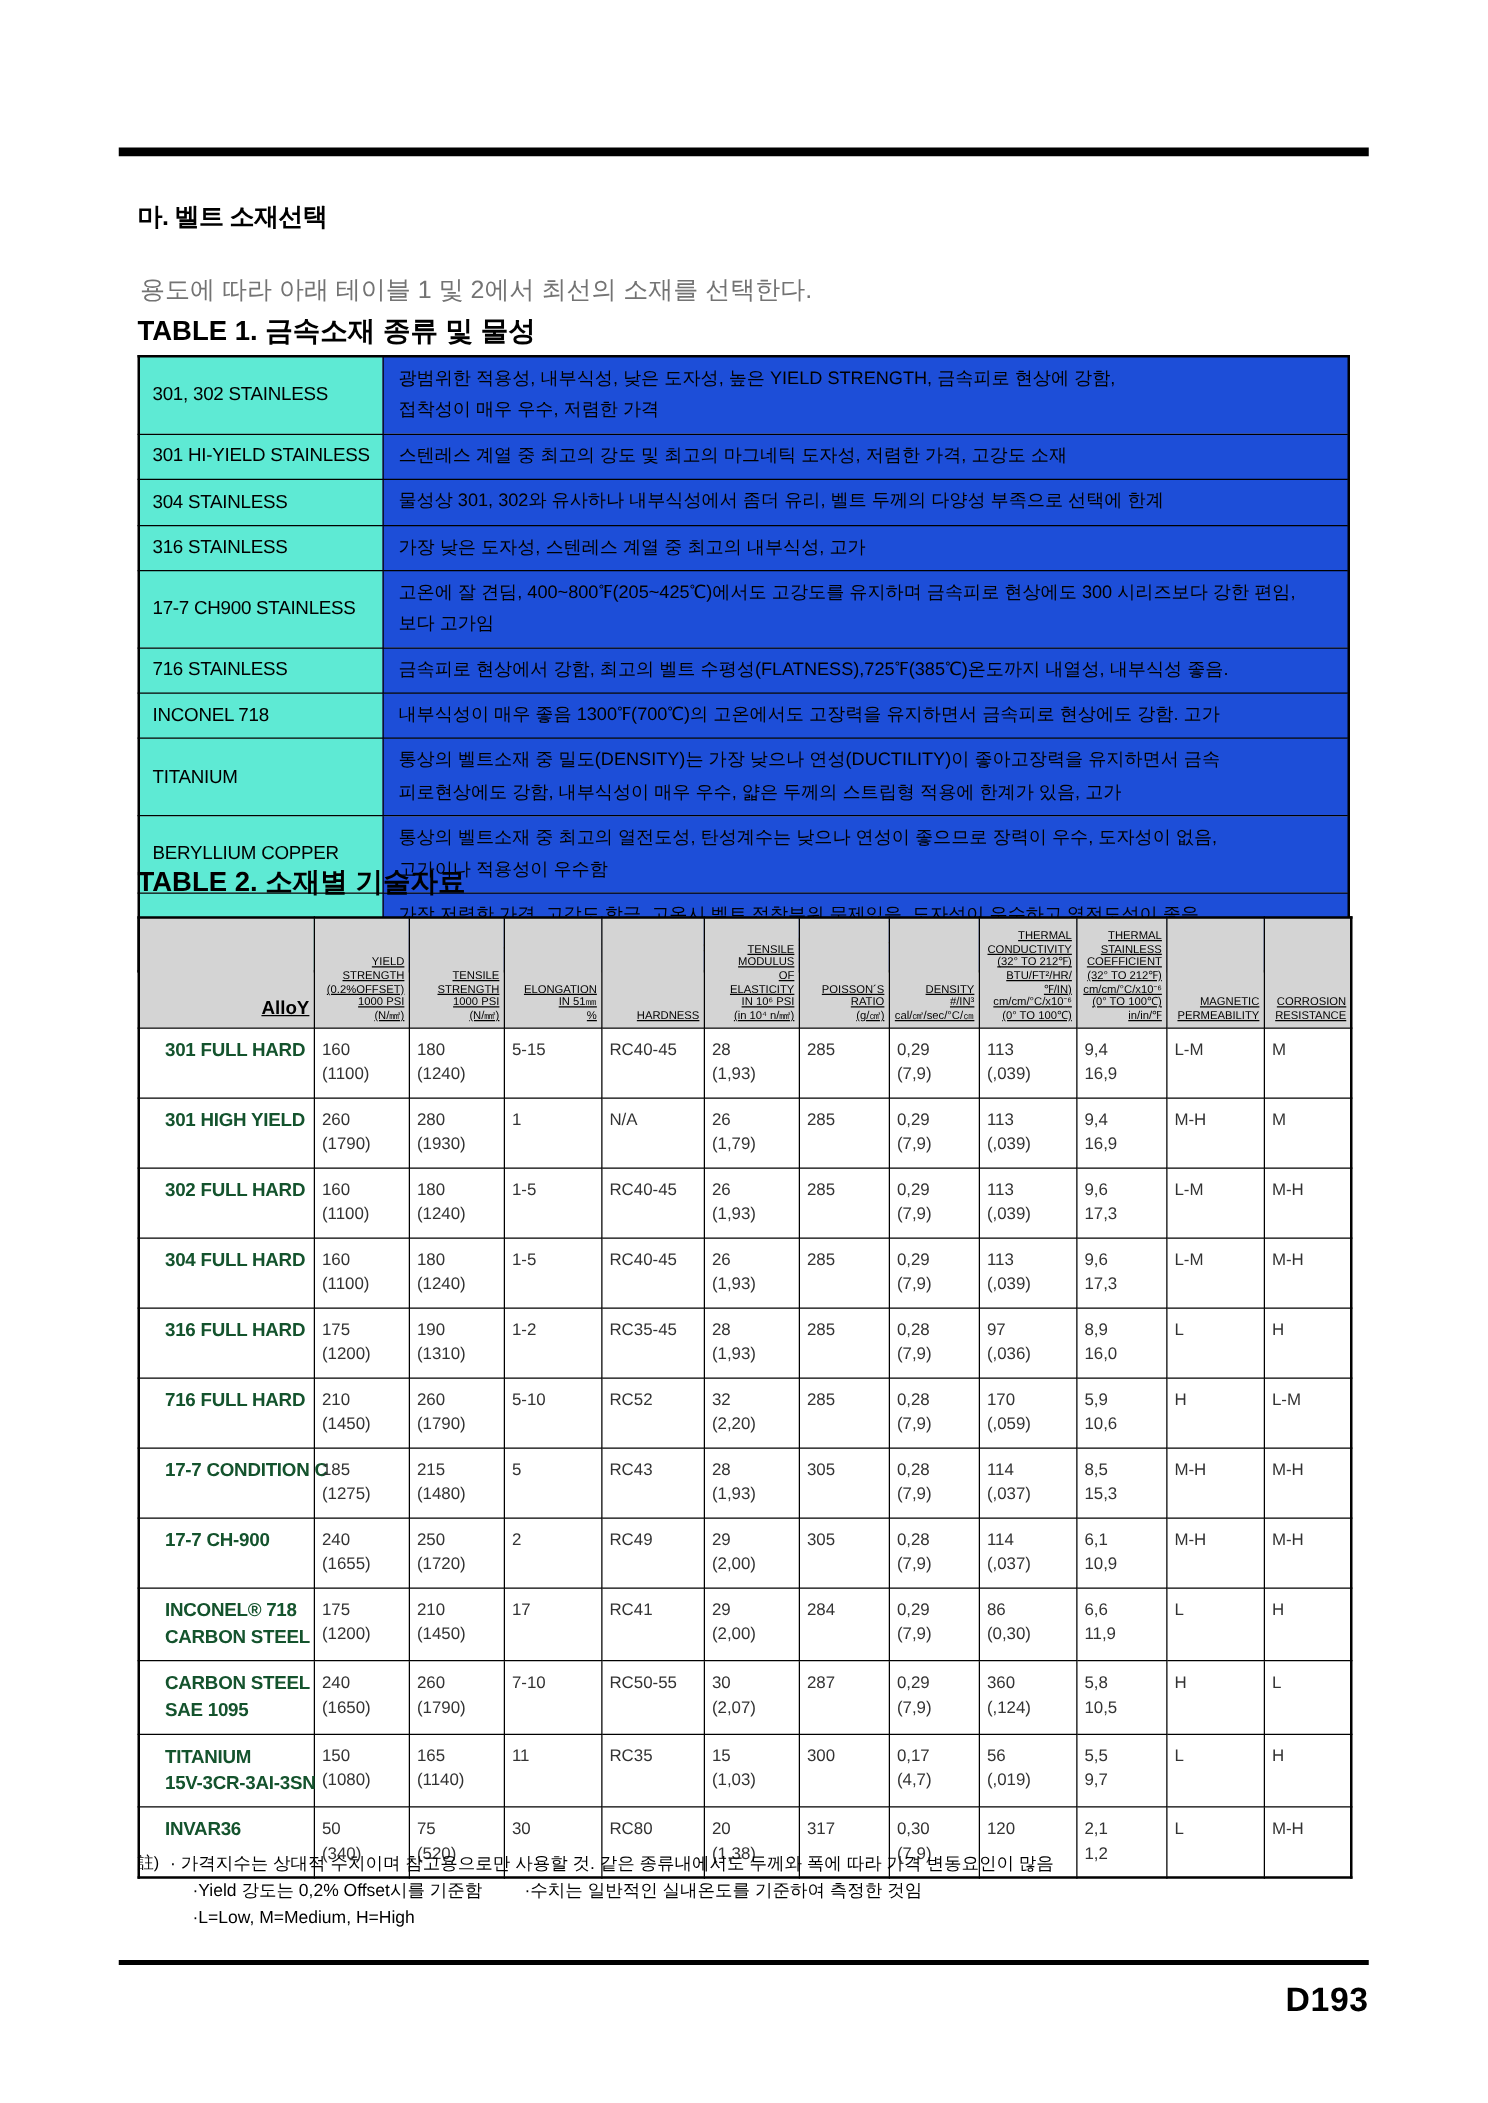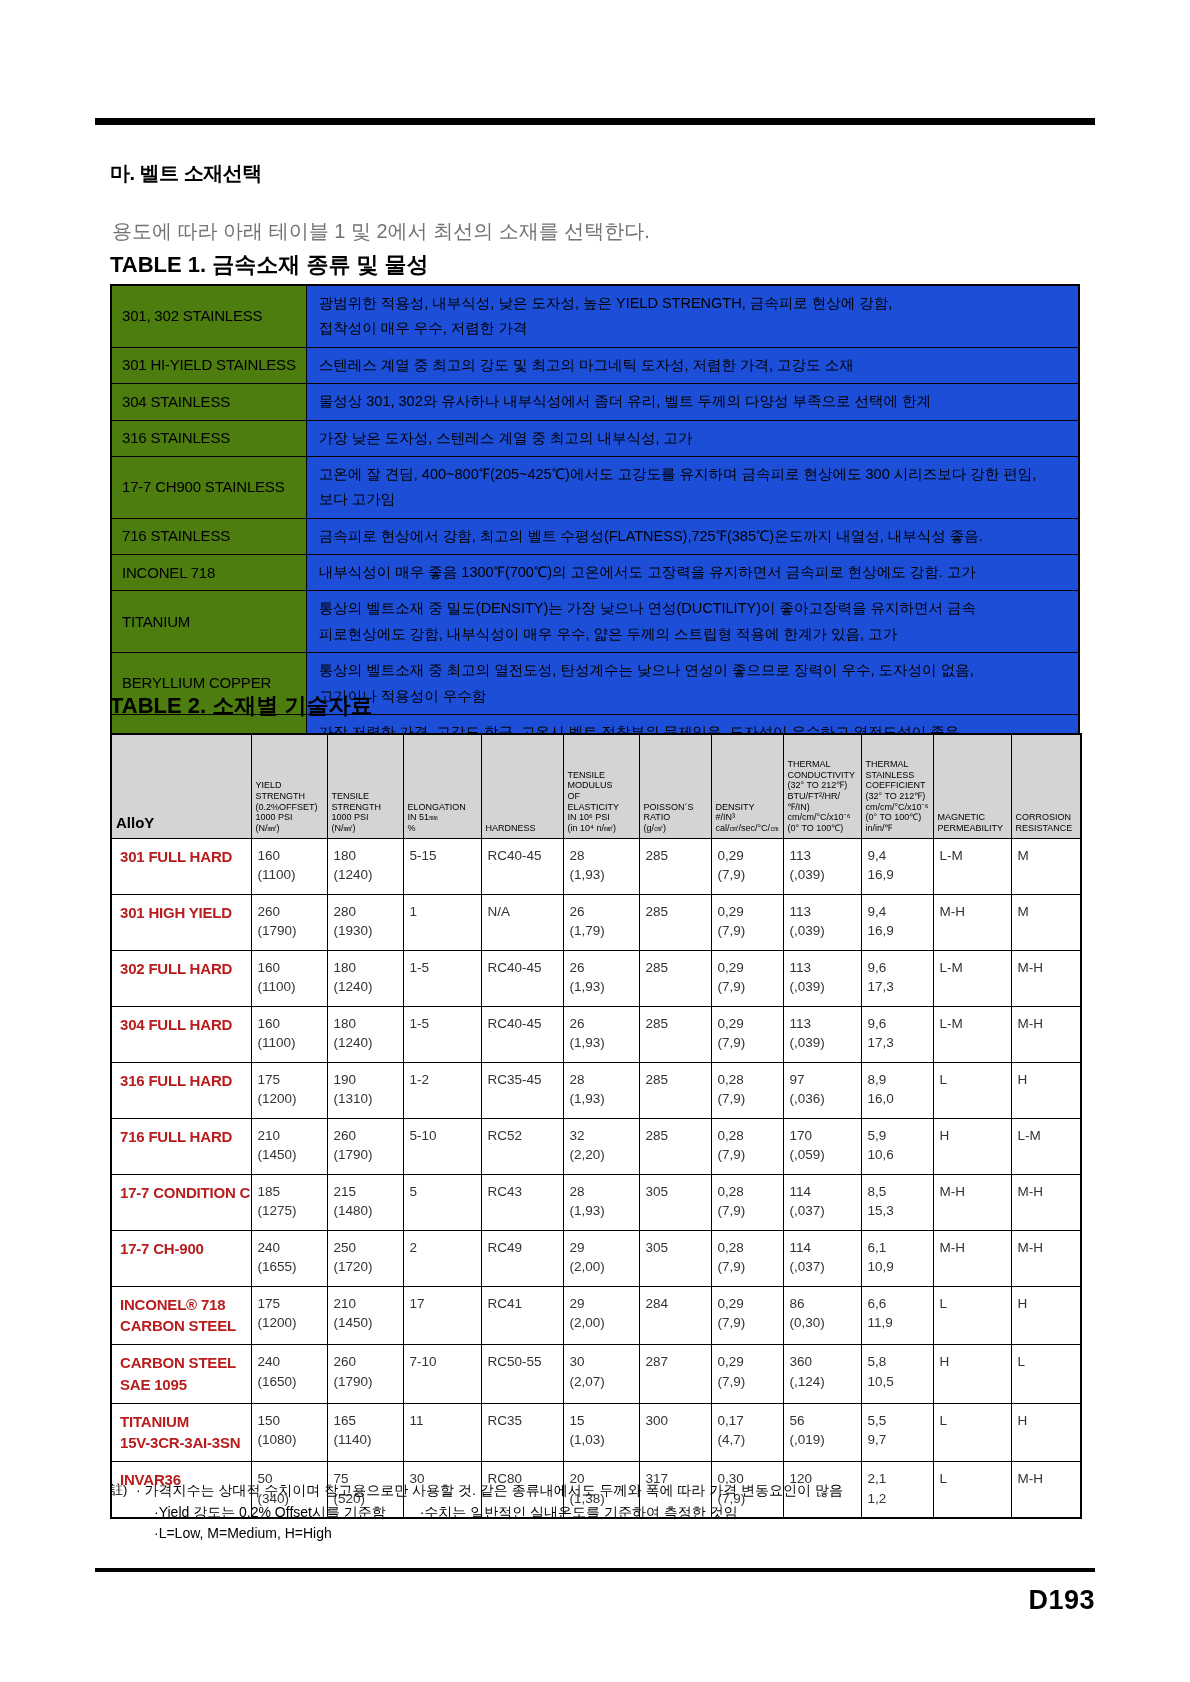--- a/index.html
+++ b/index.html
@@ -46,49 +46,49 @@
     position:absolute; left:110px; top:284px; width:970px;
     border: 2px solid #000;
   }
   .t1 td {
     border: 1px solid #000;
     font-size: 14.5px;
     vertical-align: middle;
     line-height: 1.75;
   }
   .t1 td.name {
-    background:#4d7c0f; width:195px; padding: 2px 10px;
+    background:#5eead4; width:195px; padding: 2px 10px;
     font-size:15px; letter-spacing:-0.2px; white-space:nowrap;margin-top:29px;
   }
   .t1 td.desc { padding: 5px 12px; background:#1d4ed8; }
   .t1 td.desc div { white-space:nowrap; }
 
   
   .t2 {
     position:absolute; left:110px; top:733px; width:970px;
     border: 2px solid #000;
     table-layout: fixed;
   }
   .t2 th, .t2 td { border:1px solid #000; }
   .t2 thead th {
     background:#d4d4d4;
-    font-size:9px; font-weight:400; text-align:left;
+    font-size:9px; font-weight:400; text-align:right;
     vertical-align:bottom; padding:3px 3px 4px 4px;
-    line-height:1.18; height:104px;
+    line-height:1.18; height:88px;text-decoration:underline;
   }
   .t2 thead th.alloy {
     font-size:15px; font-weight:700; vertical-align:bottom; padding-bottom:6px;
   }
   .t2 tbody td {
     font-size:13.5px; vertical-align:top; padding:7px 5px 7px 6px;
     line-height:1.45; height:56px; color:#333;
   }
   .t2 tbody td.alloy {
-    font-size:15px; font-weight:700; color:#b91c1c; letter-spacing:-0.2px;
-    padding-left:8px; white-space:nowrap;
+    font-size:15px; font-weight:700; color:#14532d; letter-spacing:-0.2px;
+    padding-left:20px; white-space:nowrap;
   }
   .t2 tbody td .l2 { display:block; }
 
   
   .c-alloy   { width: 140px; }
   .c-yield   { width: 76px; }
   .c-tensile { width: 76px; }
   .c-elong   { width: 78px; }
   .c-hard    { width: 82px; }
   .c-modulus { width: 76px; }

